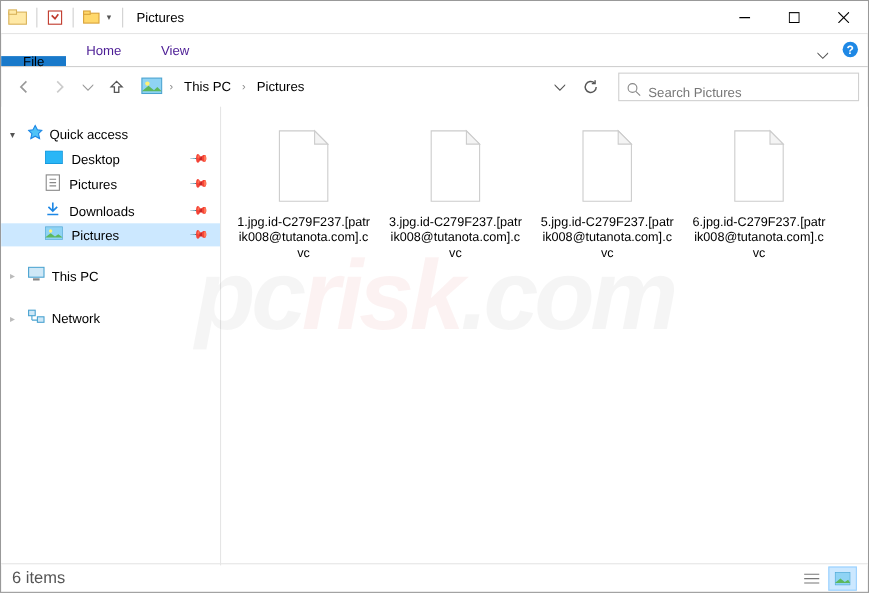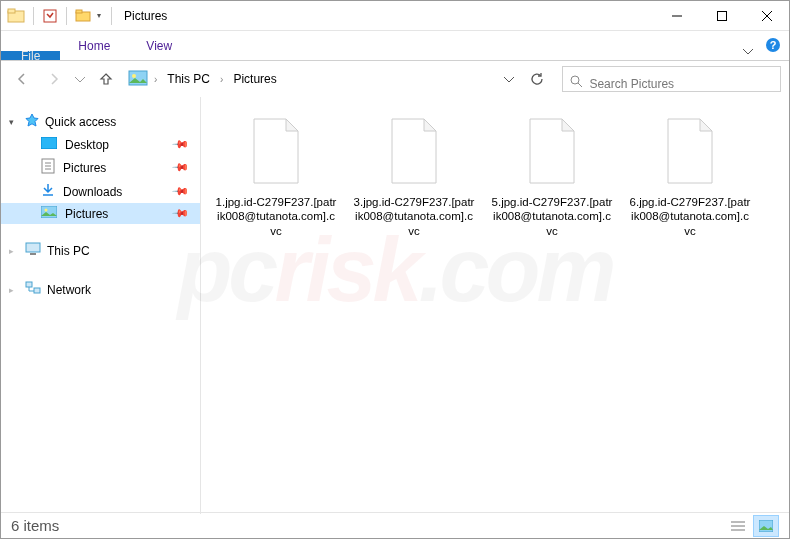--- a/index.html
+++ b/index.html
@@ -10,21 +10,21 @@
 .titlebar .qat { display: flex; align-items: center; gap: 4px; padding-left: 6px; }
 .titlebar .qat svg, .titlebar .qat .divider { display: block; }
 .titlebar .qat .divider { width: 1px; height: 18px; background: #d0d0d0; margin: 0 4px; }
 .titlebar .title { margin-left: 8px; font-size: 12px; color: #000; }
 .titlebar .spacer { flex: 1; }
 .titlebar .win-controls { display: flex; }
 .titlebar .win-controls div { width: 45px; height: 30px; display: flex; align-items: center; justify-content: center; }
 
 
 .ribbon { height: 30px; display: flex; align-items: stretch; border-bottom: 1px solid #d0d0d0; position: relative; }
-.file-tab { background: #1979ca; color: #e5e5e5; font-size: 12px; padding: 0 20px; display: flex; align-items: center; margin-top: 20px; }
+.file-tab { background: #1979ca; color: #000000; font-size: 12px; padding: 0 20px; display: flex; align-items: center; margin-top: 20px; }
 .rtab { font-size: 12px; color: #4c1d95; padding: 0 18px; display: flex; align-items: center; }
 .ribbon .help { position: absolute; right: 8px; top: 6px; }
 .ribbon .expand { position: absolute; right: 36px; top: 10px; }
 
 
 .addr-row { height: 36px; display: flex; align-items: center; padding: 4px 8px; gap: 6px; }
 .nav-btn { width: 26px; height: 26px; display: flex; align-items: center; justify-content: center; color: #888; }
 .nav-btn.active { color: #555; }
 .crumbs { flex: 0 0 auto; display: flex; align-items: center; gap: 6px; border: 1px solid transparent; height: 26px; font-size: 12px; padding: 0 2px; }
 .crumbs .sep { color: #888; font-size: 10px; }

